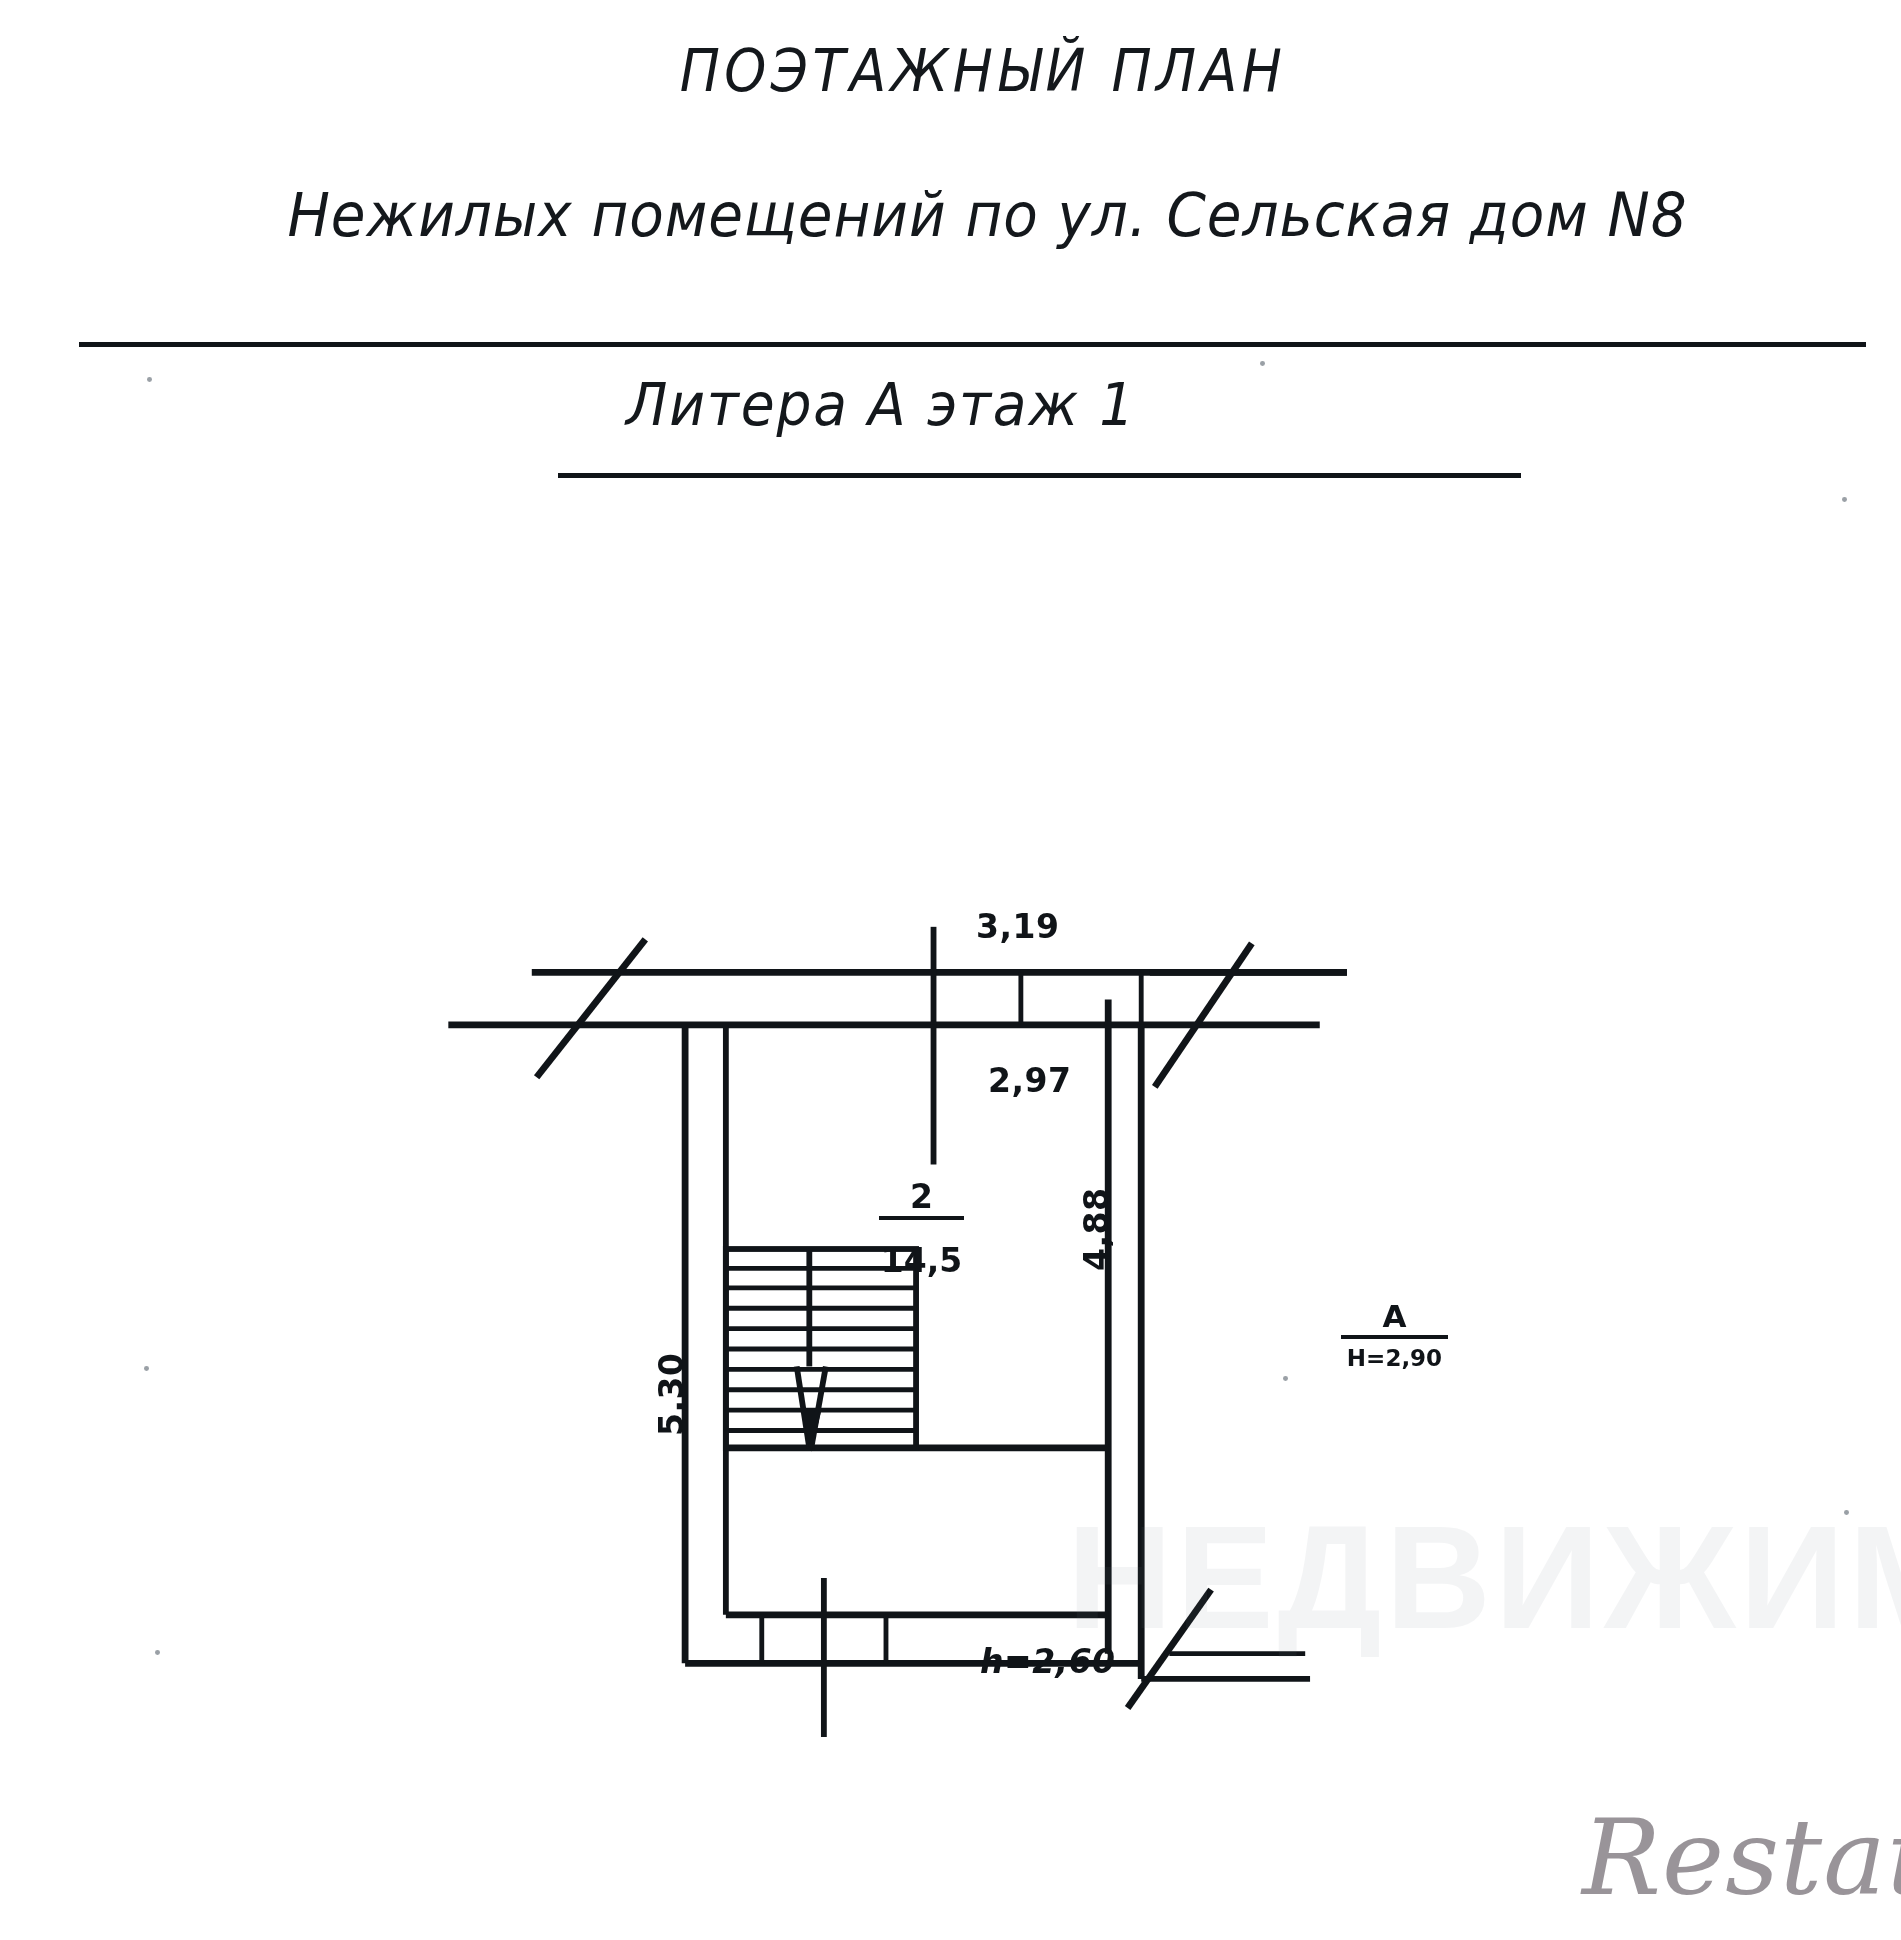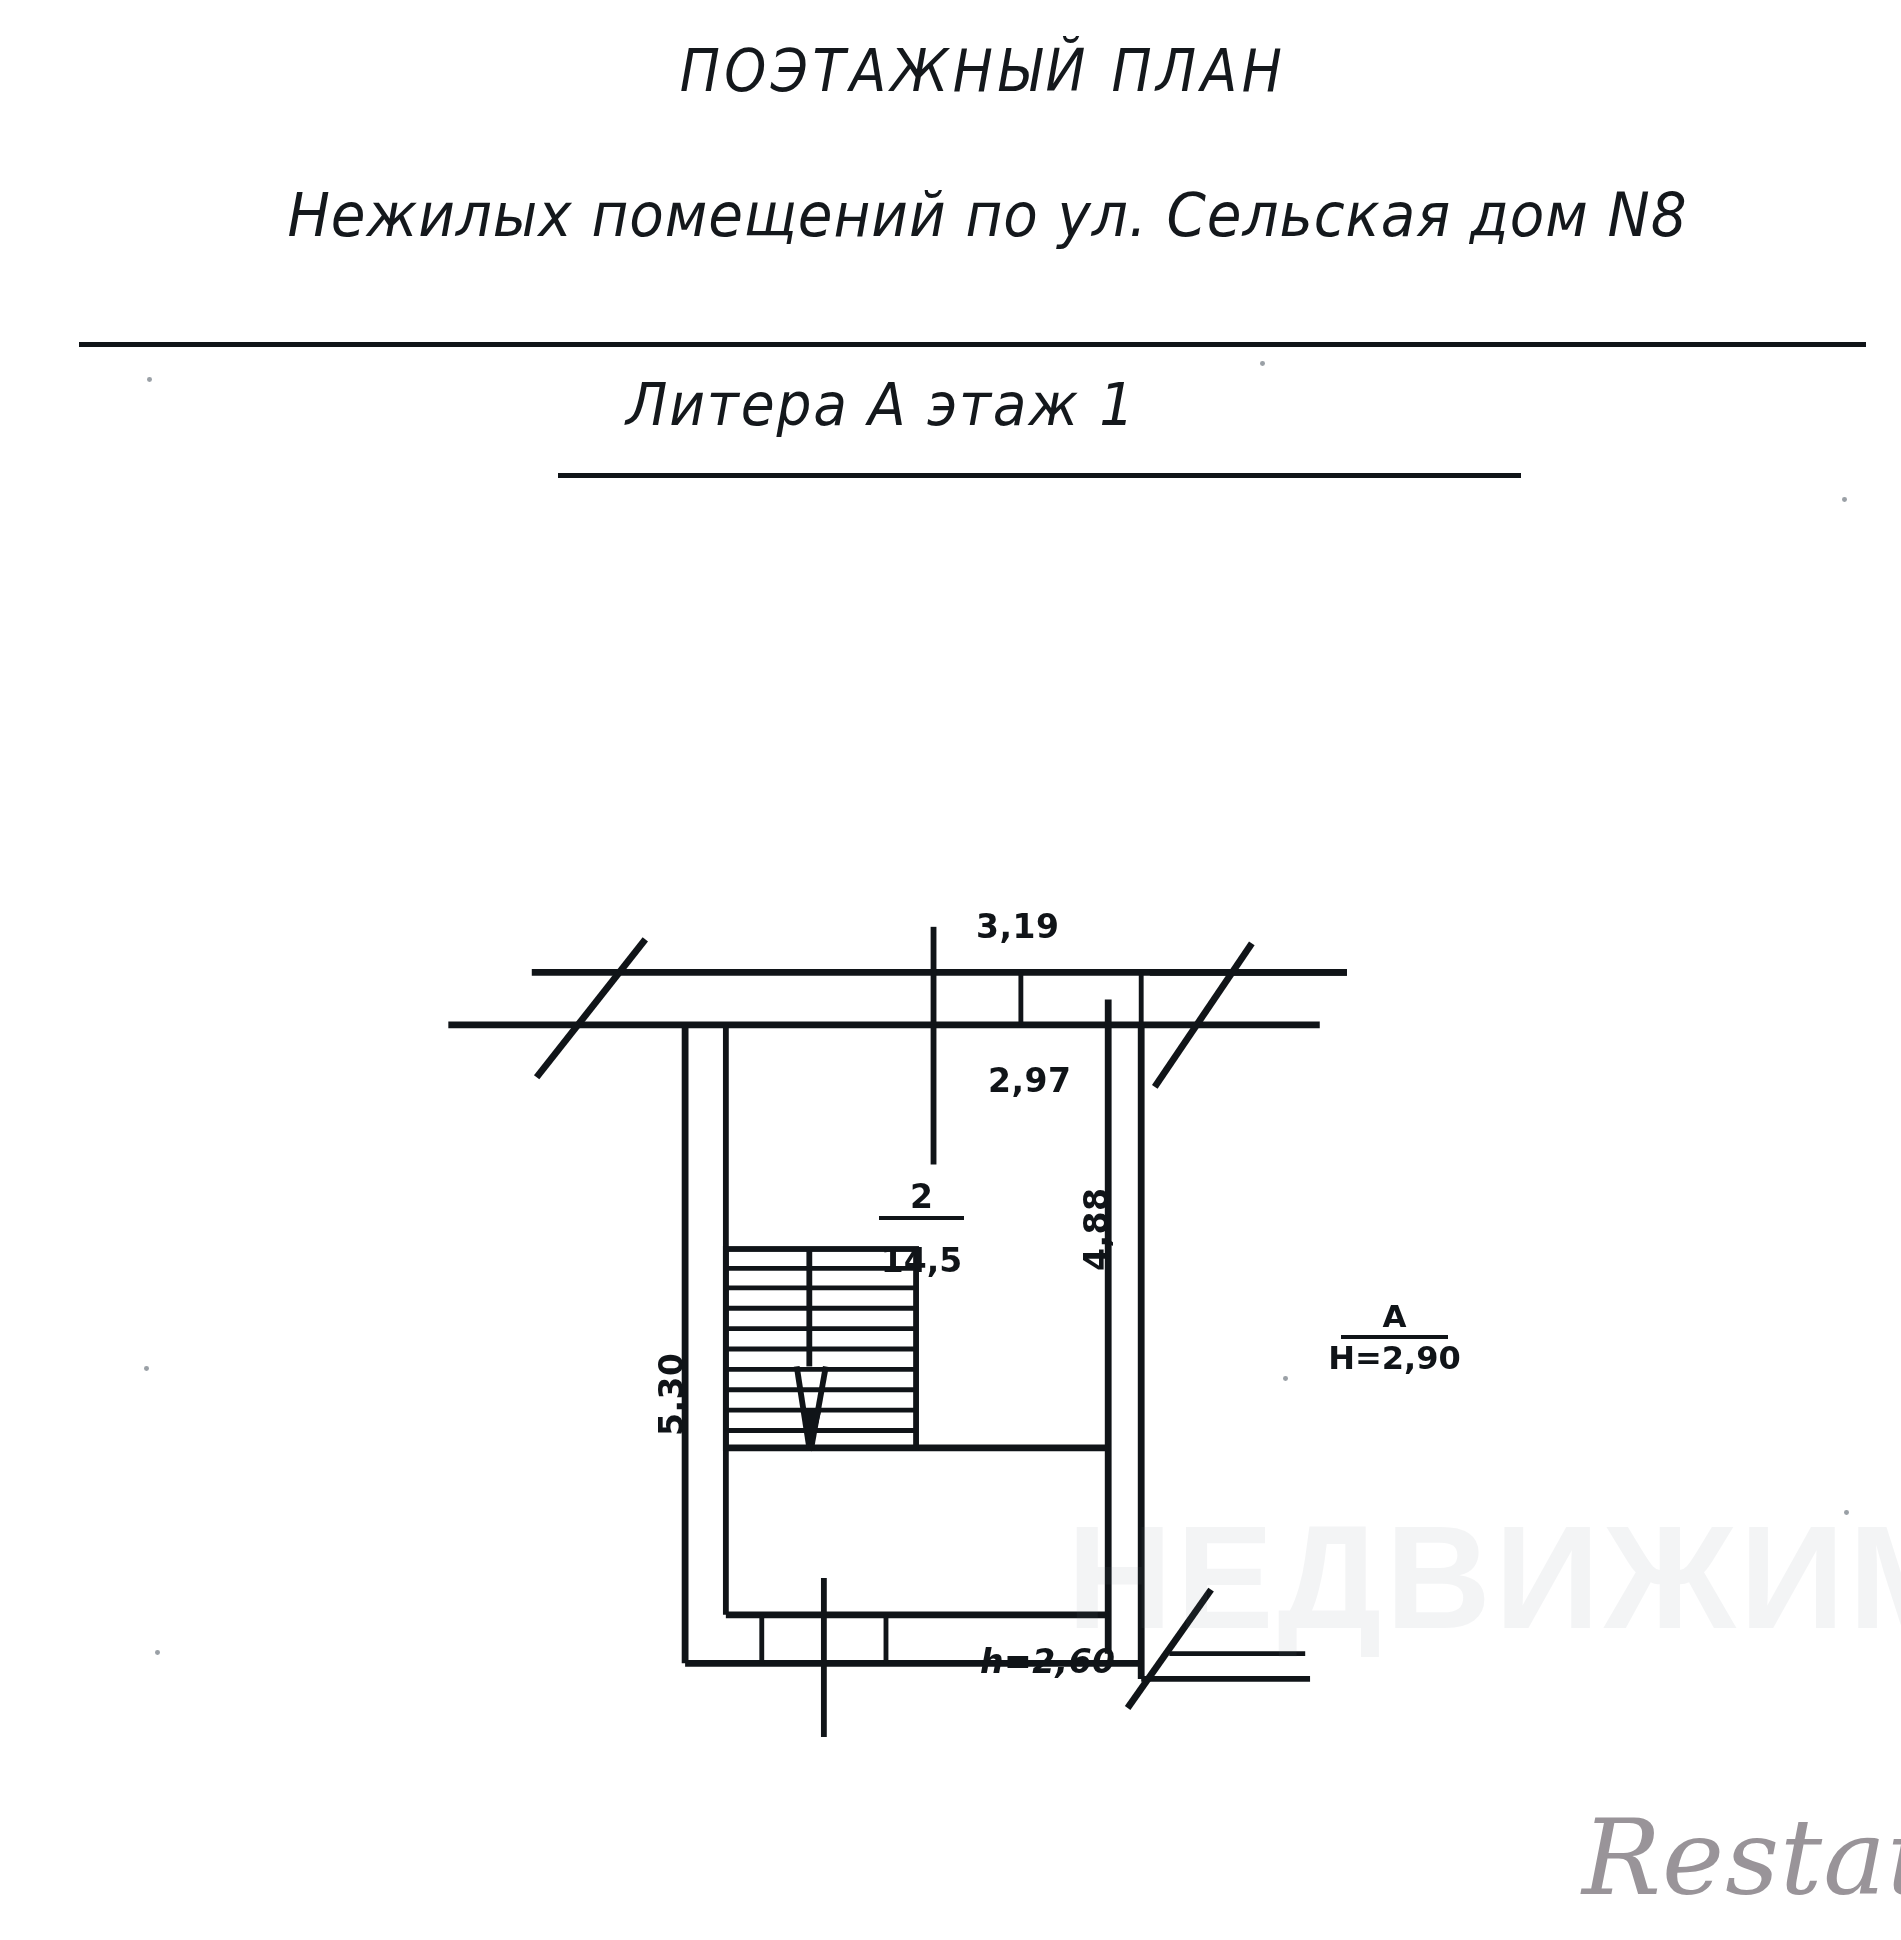--- a/index.html
+++ b/index.html
@@ -159,21 +159,21 @@
   }
   .litera-tag .bar {
     display: block;
     height: 3.9px;
     background: #101418;
     margin: 1.9px auto 2.9px auto;
     width: 107px;
   }
   .litera-tag .hh {
     display: block;
-    font-size: 32px;
+    font-size: 23px;
     line-height: 33px;
   }
 
   
   .speck {
     position: absolute;
     width: 4.9px;
     height: 4.9px;
     background: #9aa0a6;
     border-radius: 50%;

